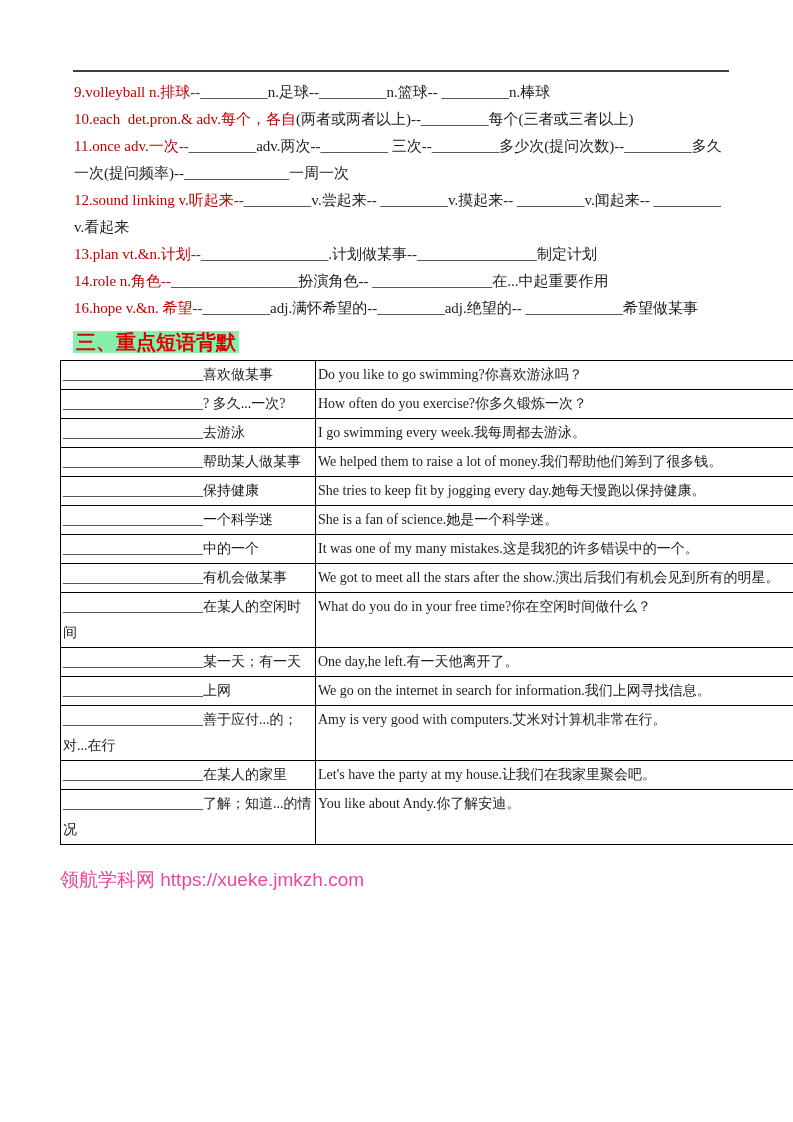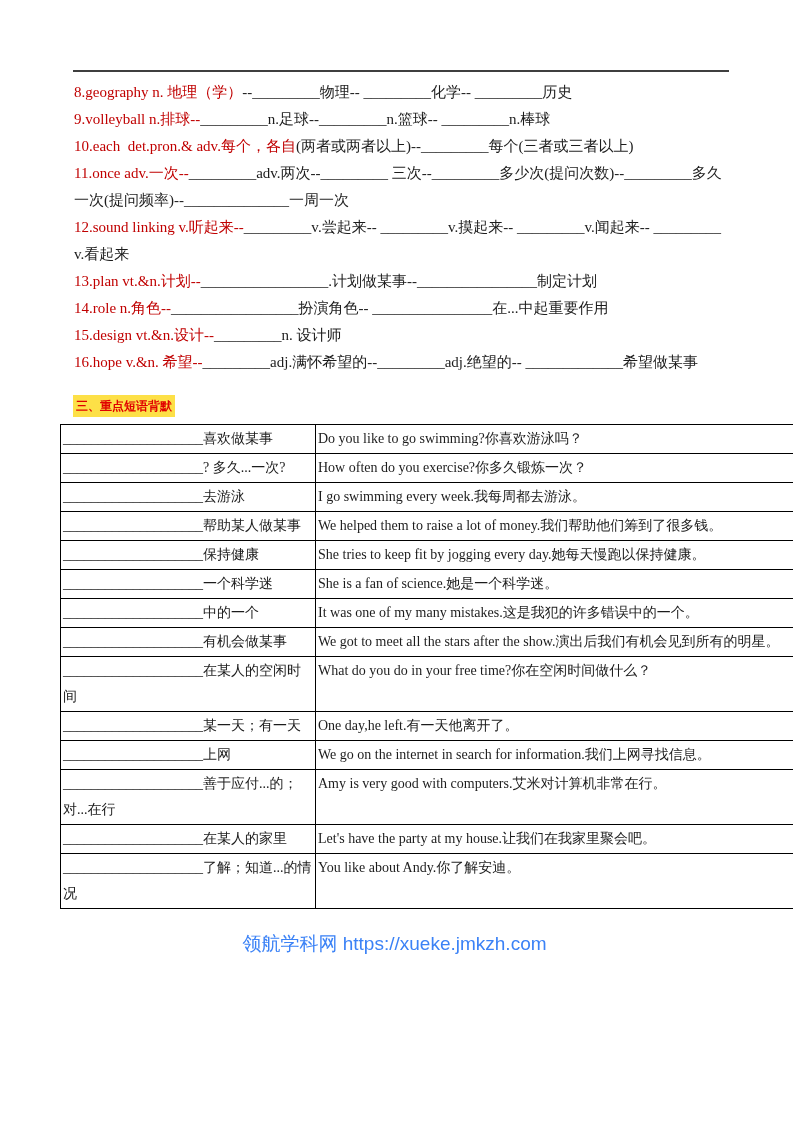--- a/index.html
+++ b/index.html
@@ -23,26 +23,26 @@
     margin:0;
     font-size:15px;
     line-height:27px;
     white-space:pre-wrap;
     word-break:break-all;
   }
   .vocab-item .red { color:#c00000; }
 
   .section-header {
     display:inline-block;
-    margin:19px 0 3px 13px;
+    margin:9px 0 3px 13px;
     padding:0 3px;
-    background:#fde047;
+    background:#86efac;
     color:#e00000;
     font-weight:bold;
-    font-size:12px;
+    font-size:20px;
     line-height:22px;
   }
 
   table.phrase-table {
     border-collapse:collapse;
     width:766px;
     table-layout:fixed;
     margin-top:4px;
   }
   table.phrase-table td {
@@ -52,42 +52,39 @@
     line-height:26px;
     padding:1px 2px;
     word-break:break-all;
   }
   td.cell-left  { width:250px; padding-left:6px; }
   td.cell-right { padding-left:7px;margin-top:32px; }
   .blank { white-space:nowrap; letter-spacing:0; }
 
   .footer {
     margin-top:22px;
-    text-align:center;
     font-family:"Liberation Sans","DejaVu Sans",sans-serif;
     font-size:19px;
-    color:#3b82f6;
+    color:#ec4899;
   }
 </style>
 </head>
 <body>
 
 <div class="page">
 
   <div class="top-rule"></div>
 
   <div class="vocab-list">
-      <p class="vocab-item"><span class="red">8.geography n. 地理（学）</span><span>--_________物理-- _________化学-- _________历史</span></p>
       <p class="vocab-item"><span class="red">9.volleyball n.排球--</span><span>_________n.足球--_________n.篮球-- _________n.棒球</span></p>
       <p class="vocab-item"><span class="red">10.each  det.pron.&amp; adv.每个，各自</span><span>(两者或两者以上)--_________每个(三者或三者以上)</span></p>
       <p class="vocab-item"><span class="red">11.once adv.一次--</span><span>_________adv.两次--_________ 三次--_________多少次(提问次数)--_________多久一次(提问频率)--______________一周一次</span></p>
       <p class="vocab-item"><span class="red">12.sound linking v.听起来--</span><span>_________v.尝起来-- _________v.摸起来-- _________v.闻起来-- _________v.看起来</span></p>
       <p class="vocab-item"><span class="red">13.plan vt.&amp;n.计划--</span><span>_________________.计划做某事--________________制定计划</span></p>
       <p class="vocab-item"><span class="red">14.role n.角色--</span><span>_________________扮演角色-- ________________在...中起重要作用</span></p>
-      <p class="vocab-item"><span class="red">15.design vt.&amp;n.设计--</span><span>_________n. 设计师</span></p>
       <p class="vocab-item"><span class="red">16.hope v.&amp;n. 希望--</span><span>_________adj.满怀希望的--_________adj.绝望的-- _____________希望做某事</span></p>
     </div>
 
   <div>
     <h3 class="section-header">三、重点短语背默</h3>
   </div>
 
   <table class="phrase-table">
     <tbody>
         <tr>

